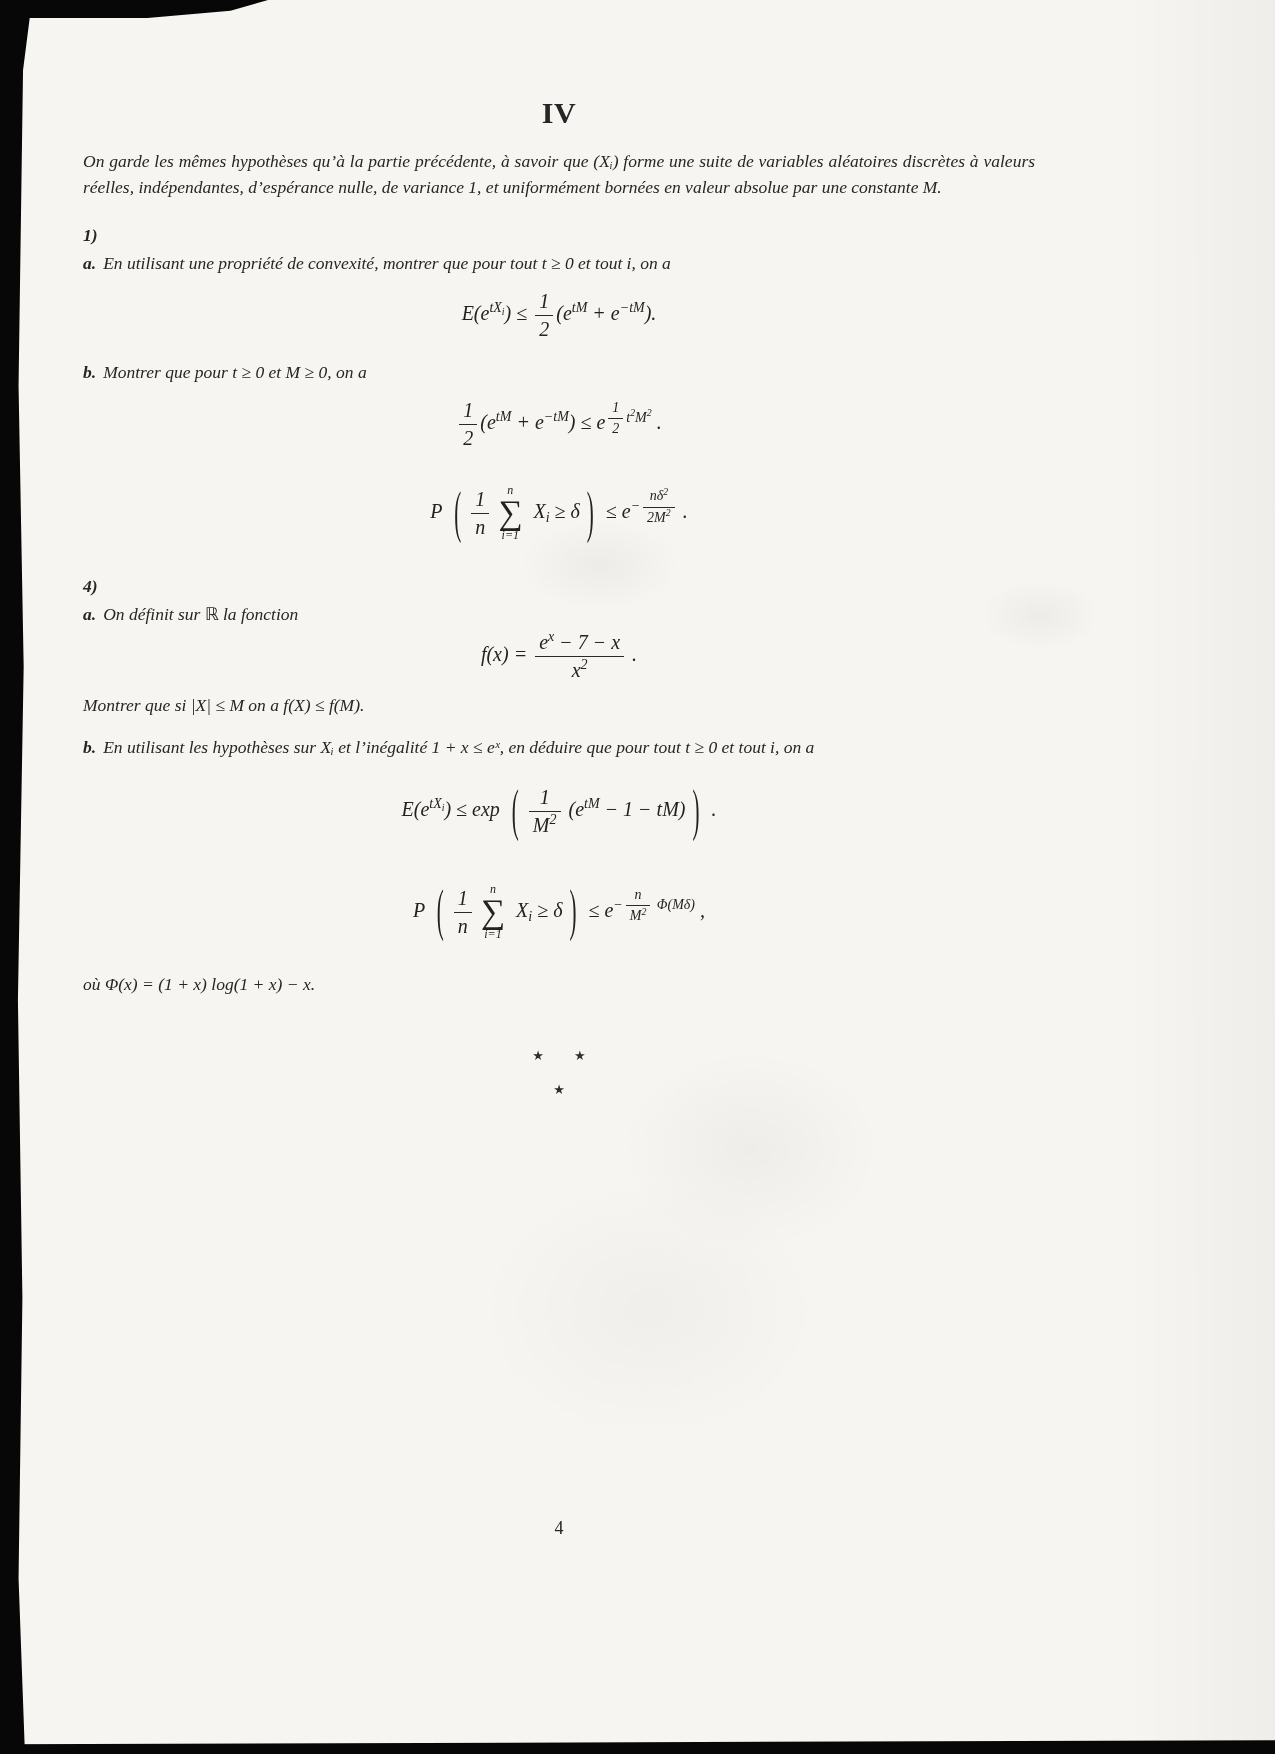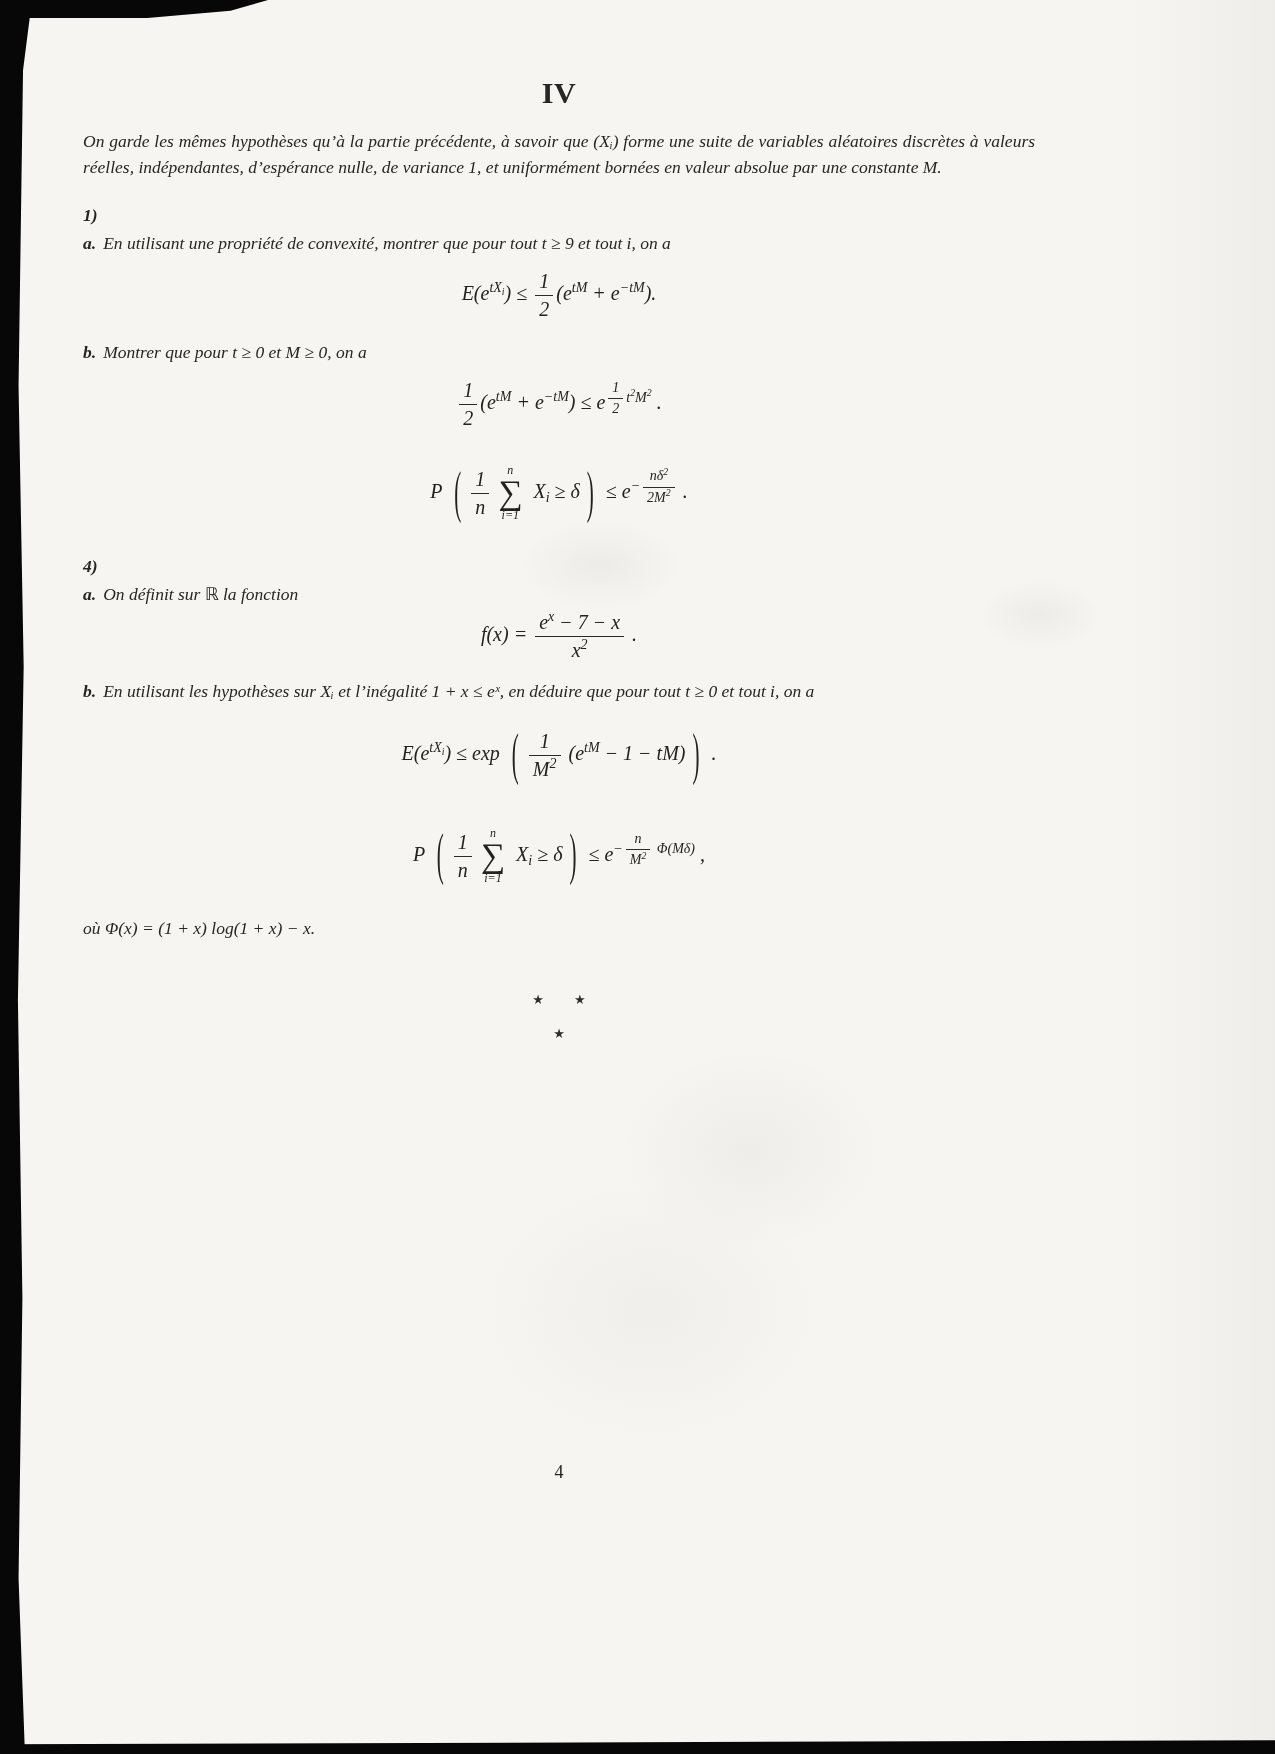--- a/index.html
+++ b/index.html
@@ -39,21 +39,21 @@
   .smudge.s3{left:480px;top:1180px;width:340px;height:260px;
     background:radial-gradient(closest-side,rgba(60,60,55,0.035),rgba(0,0,0,0));}
   .smudge.s4{left:980px;top:580px;width:120px;height:70px;
     background:radial-gradient(closest-side,rgba(60,60,55,0.05),rgba(0,0,0,0));}
 
   
   .content{
     position:relative;
     margin-left:83px;
     width:952px;
-    padding-top:76px;
+    padding-top:96px;
     font-size:17.5px;
     line-height:26px;
   }
   h1.title{
     margin:0 0 18px 0;
     text-align:center;
     font-size:30px;line-height:34px;
     font-weight:bold;letter-spacing:0.5px;
   }
   p{margin:0;font-style:italic;}
@@ -102,21 +102,21 @@
   <div class="smudge s4"></div>
 
   <div class="content">
 
     <h1 class="title">IV</h1>
 
     <p class="para">On garde les mêmes hypothèses qu’à la partie précédente, à savoir que (Xᵢ) forme une suite de variables aléatoires discrètes à valeurs réelles, indépendantes, d’espérance nulle, de variance 1, et uniformément bornées en valeur absolue par une constante M.</p>
 
     <p class="qlabel">1)</p>
 
-    <p class="line"><span class="b">a.</span><span>En utilisant une propriété de convexité, montrer que pour tout t ≥ 9 et tout i, on a</span></p>
+    <p class="line"><span class="b">a.</span><span>En utilisant une propriété de convexité, montrer que pour tout t ≥ 0 et tout i, on a</span></p>
 
     <div class="formula"><span class="m-s">E(e</span><span class="m-sup"><span class="m-s">tX</span><span class="m-sub"><span class="m-s">i</span></span></span><span class="m-s">) ≤ </span><span class="m-frac"><span class="m-num"><span class="m-s">1</span></span><span class="m-den"><span class="m-s">2</span></span></span><span class="m-s">(e</span><span class="m-sup"><span class="m-s">tM</span></span><span class="m-s"> + e</span><span class="m-sup"><span class="m-s">−tM</span></span><span class="m-s">).</span></div>
 
     <p class="line"><span class="b">b.</span><span>Montrer que pour t ≥ 0 et M ≥ 0, on a</span></p>
 
     <div class="formula"><span class="m-frac"><span class="m-num"><span class="m-s">1</span></span><span class="m-den"><span class="m-s">2</span></span></span><span class="m-s">(e</span><span class="m-sup"><span class="m-s">tM</span></span><span class="m-s"> + e</span><span class="m-sup"><span class="m-s">−tM</span></span><span class="m-s">) ≤ e</span><span class="m-sup"><span class="m-frac"><span class="m-num"><span class="m-s">1</span></span><span class="m-den"><span class="m-s">2</span></span></span><span class="m-s">t</span><span class="m-sup"><span class="m-s">2</span></span><span class="m-s">M</span><span class="m-sup"><span class="m-s">2</span></span></span><span class="m-s"> .</span></div>
 
 
     <div class="formula tall"><span class="m-s">P </span><span class="m-big">(</span><span class="m-frac"><span class="m-num"><span class="m-s">1</span></span><span class="m-den"><span class="m-s">n</span></span></span><span class="m-sum">
           <span class="m-sum-top">n</span>
@@ -124,20 +124,21 @@
           <span class="m-sum-bot">i=1</span>
         </span><span class="m-s"> X</span><span class="m-sub"><span class="m-s">i</span></span><span class="m-s"> ≥ δ</span><span class="m-big">)</span><span class="m-s"> ≤ e</span><span class="m-sup"><span class="m-s">−</span><span class="m-frac"><span class="m-num"><span class="m-s">nδ</span><span class="m-sup"><span class="m-s">2</span></span></span><span class="m-den"><span class="m-s">2M</span><span class="m-sup"><span class="m-s">2</span></span></span></span></span><span class="m-s"> .</span></div>
 
 
     <p class="qlabel">4)</p>
 
     <p class="line"><span class="b">a.</span><span>On définit sur ℝ la fonction</span></p>
 
     <div class="formula" style="margin:4px 0 10px 0;font-style:italic;"><span class="m-s">f(x) = </span><span class="m-frac"><span class="m-num"><span class="m-s">e</span><span class="m-sup"><span class="m-s">x</span></span><span class="m-s"> − 7 − x</span></span><span class="m-den"><span class="m-s">x</span><span class="m-sup"><span class="m-s">2</span></span></span></span><span class="m-s"> .</span></div>
 
+    <p class="line">Montrer que si |X| ≤ M on a f(X) ≤ f(M).</p>
 
     <p class="line just" style="margin-top:16px;"><span class="b">b.</span><span>En utilisant les hypothèses sur Xᵢ et l’inégalité 1 + x ≤ eˣ, en déduire que pour tout t ≥ 0 et tout i, on a</span></p>
 
     <div class="formula tall"><span class="m-s">E(e</span><span class="m-sup"><span class="m-s">tX</span><span class="m-sub"><span class="m-s">i</span></span></span><span class="m-s">) ≤ exp </span><span class="m-big">(</span><span class="m-frac"><span class="m-num"><span class="m-s">1</span></span><span class="m-den"><span class="m-s">M</span><span class="m-sup"><span class="m-s">2</span></span></span></span><span class="m-s"> (e</span><span class="m-sup"><span class="m-s">tM</span></span><span class="m-s"> − 1 − tM)</span><span class="m-big">)</span><span class="m-s"> .</span></div>
 
 
     <div class="formula tall"><span class="m-s">P </span><span class="m-big">(</span><span class="m-frac"><span class="m-num"><span class="m-s">1</span></span><span class="m-den"><span class="m-s">n</span></span></span><span class="m-sum">
           <span class="m-sum-top">n</span>
           <span class="m-sum-sigma">∑</span>
           <span class="m-sum-bot">i=1</span>

